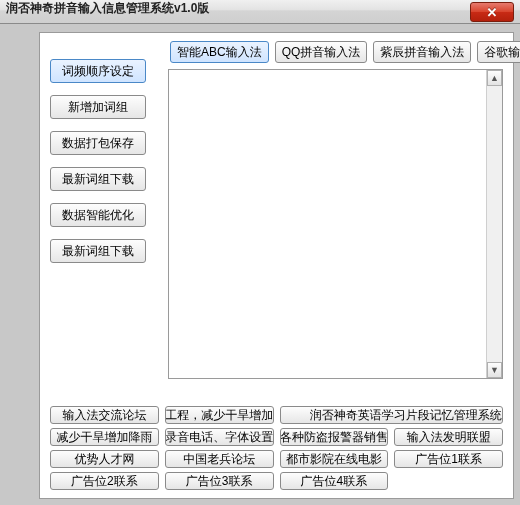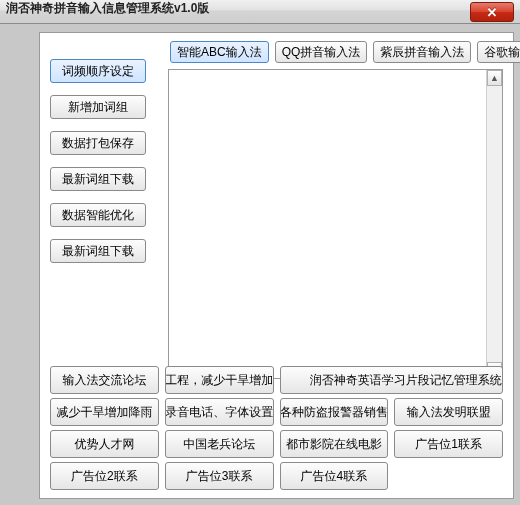--- a/index.html
+++ b/index.html
@@ -138,21 +138,21 @@
   .bottom-grid {
     position: absolute;
     left: 10px;
     right: 10px;
     bottom: 8px;
     display: grid;
     grid-template-columns: repeat(4, 1fr);
     gap: 4px 6px;
   }
   .bottom-grid .btn {
-    height: 28px;
+    height: 18px;
     font-size: 12px;
     padding: 2px 2px;
     overflow: hidden;
   }
   .bottom-grid .btn.wide2 {
     grid-column: span 2;
     padding-left: 31px;
   }
 </style>
 </head>

